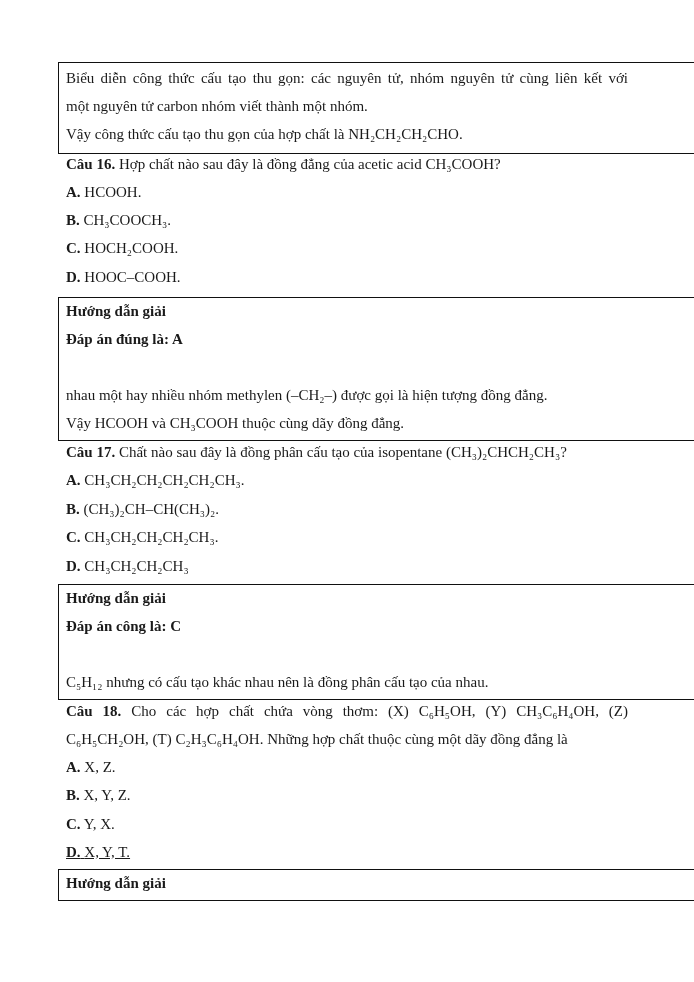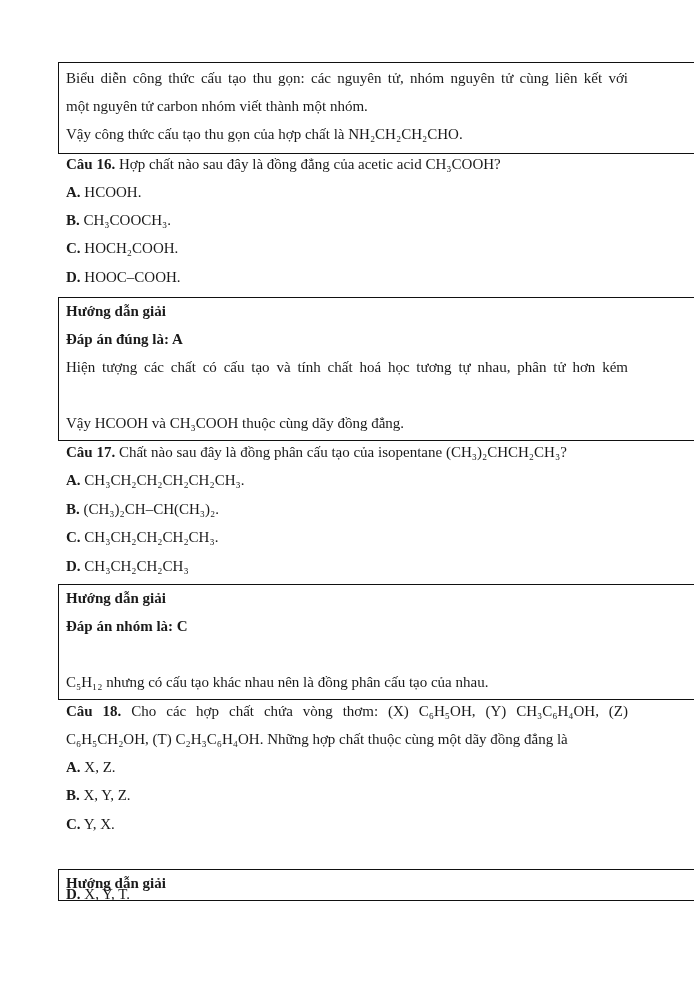--- a/index.html
+++ b/index.html
@@ -33,21 +33,21 @@
 <div class="line" style="top:239px;text-align:center;">
   <b>C.</b> <span>HOCH₂COOH.</span>
 </div>
 <div class="line" style="top:268px;">
   <b>D.</b> <span>HOOC–COOH.</span>
 </div>
 
 <div class="box" style="top:297px;height:144px;">
   <div class="line" style="top:4px;"><b>Hướng dẫn giải</b></div>
   <div class="line" style="top:32px;"><b>Đáp án đúng là: A</b></div>
-  <div class="line just" style="top:60px;">Hiện tượng các chất có cấu tạo và tính chất hoá học tương tự nhau, phân tử hơn kém</div>
+  <div class="line" style="top:88px;">nhau một hay nhiều nhóm methylen (–CH₂–) được gọi là hiện tượng đồng đẳng.</div>
   <div class="line" style="top:116px;">Vậy HCOOH và CH₃COOH thuộc cùng dãy đồng đẳng.</div>
 </div>
 
 <div class="line" style="top:443px;">
   <b>Câu 17.</b>
   <span>Chất nào sau đây là đồng phân cấu tạo của isopentane (CH₃)₂CHCH₂CH₃?</span>
 </div>
 <div class="line" style="top:471px;">
   <b>A.</b> <span>CH₃CH₂CH₂CH₂CH₂CH₃.</span>
 </div>
@@ -56,37 +56,37 @@
 </div>
 <div class="line" style="top:528px;">
   <b>C.</b> <span>CH₃CH₂CH₂CH₂CH₃.</span>
 </div>
 <div class="line" style="top:557px;">
   <b>D.</b> <span>CH₃CH₂CH₂CH₃</span>
 </div>
 
 <div class="box" style="top:584px;height:116px;">
   <div class="line" style="top:4px;"><b>Hướng dẫn giải</b></div>
-  <div class="line" style="top:32px;"><b>Đáp án nhóm là: C</b></div>
+  <div class="line" style="top:32px;"><b>Đáp án công là: C</b></div>
   <div class="line" style="top:88px;">C₅H₁₂ nhưng có cấu tạo khác nhau nên là đồng phân cấu tạo của nhau.</div>
 </div>
 
 <div class="line just" style="top:702px;">
   <b>Câu 18.</b>
   <span>Cho các hợp chất chứa vòng thơm: (X) C₆H₅OH, (Y) CH₃C₆H₄OH, (Z)</span>
 </div>
 <div class="line" style="top:730px;">C₆H₅CH₂OH, (T) C₂H₃C₆H₄OH. Những hợp chất thuộc cùng một dãy đồng đẳng là</div>
 <div class="line" style="top:758px;">
   <b>A.</b> <span>X, Z.</span>
 </div>
 <div class="line" style="top:786px;">
   <b>B.</b> <span>X, Y, Z.</span>
 </div>
 <div class="line" style="top:815px;">
   <b>C.</b> <span>Y, X.</span>
 </div>
-<div class="line" style="top:885px;">
+<div class="line" style="top:843px;text-decoration:underline;">
   <b>D.</b> <span>X, Y, T.</span>
 </div>
 
 <div class="box" style="top:869px;height:32px;">
   <div class="line" style="top:4px;"><b>Hướng dẫn giải</b></div>
 </div>
 
 </body></html>

